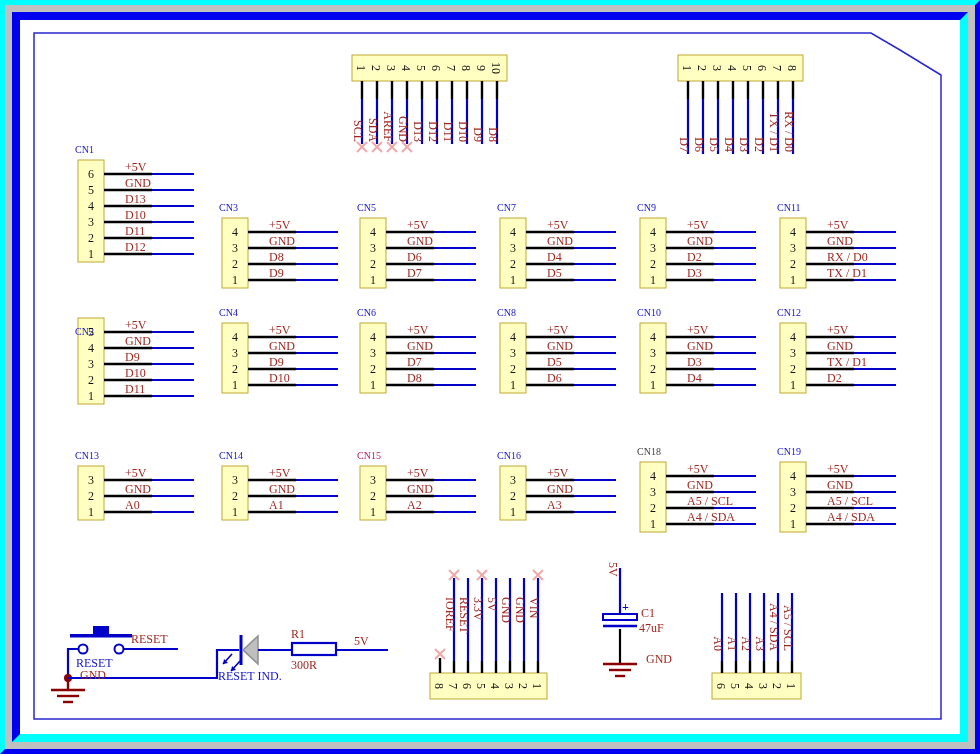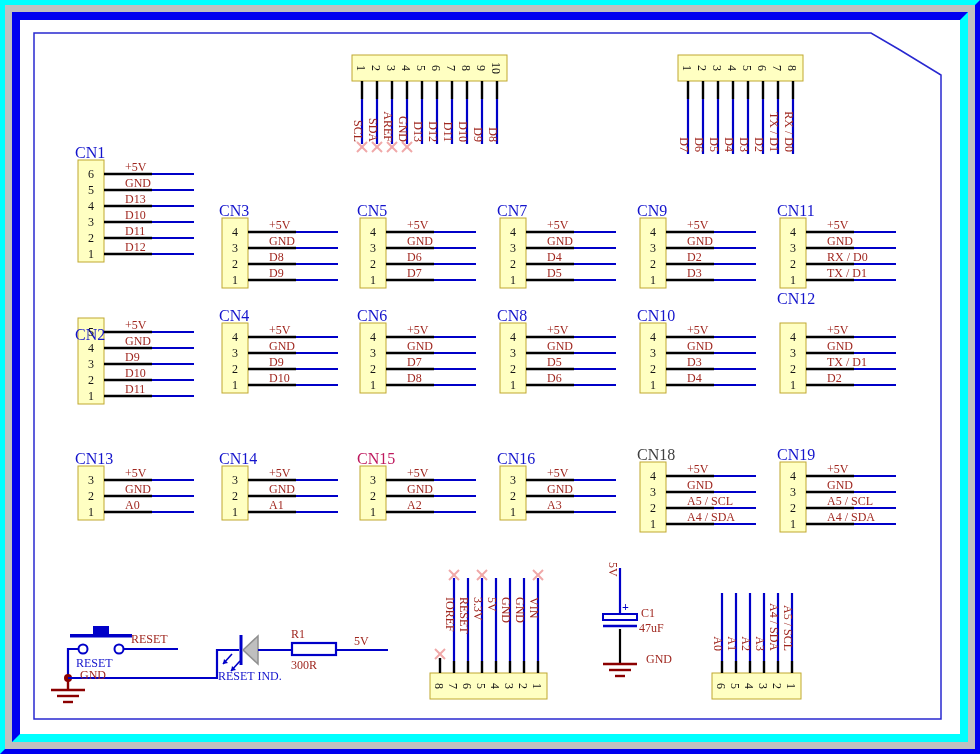--- a/index.html
+++ b/index.html
@@ -9,21 +9,21 @@
           border-color:#00FFFF #0000F0 #0000F0 #00FFFF;}
   #frame2{width:100%;height:100%;box-sizing:border-box;border:7px solid #C0C0C0;}
   #frame3{width:100%;height:100%;box-sizing:border-box;border:8px solid;
           border-color:#0000F0 #00FFFF #00FFFF #0000F0;background:#ffffff;}
   #sheet{position:relative;width:940px;height:714px;overflow:hidden;
          font-family:"Liberation Serif",serif;}
   #canvas{position:absolute;left:0;top:0;}
   .hlabel{position:absolute;white-space:nowrap;line-height:1.05;font:12px "Liberation Serif",serif;}
   .vlabel{position:absolute;white-space:nowrap;line-height:1;font:12px "Liberation Serif",serif;
           transform-origin:0 0;transform:rotate(90deg);}
-  .refdes{font-size:16px;}
+  .refdes{font-size:10px;}
   #website{position:absolute;left:460px;top:391px;width:270px;text-align:center;
            font:bold 15px "Liberation Sans",sans-serif;}
 </style>
 </head>
 <body>
 
 <div id="app">
   <div id="frame1">
     <div id="frame2">
       <div id="frame3">
@@ -401,21 +401,21 @@
               <div class="hlabel" style="left: 667px; top: 351px; color: rgb(160, 40, 32);">D4</div>
               <div class="hlabel refdes" style="left: 757px; top: 182px; color: rgb(20, 20, 204);">CN11</div>
               <div class="hlabel" style="left: 760px; top: 205px; color: rgb(20, 20, 20); width: 26px; text-align: center;">4</div>
               <div class="hlabel" style="left: 807px; top: 198px; color: rgb(160, 40, 32);">+5V</div>
               <div class="hlabel" style="left: 760px; top: 221px; color: rgb(20, 20, 20); width: 26px; text-align: center;">3</div>
               <div class="hlabel" style="left: 807px; top: 214px; color: rgb(160, 40, 32);">GND</div>
               <div class="hlabel" style="left: 760px; top: 237px; color: rgb(20, 20, 20); width: 26px; text-align: center;">2</div>
               <div class="hlabel" style="left: 807px; top: 230px; color: rgb(160, 40, 32);">RX / D0</div>
               <div class="hlabel" style="left: 760px; top: 253px; color: rgb(20, 20, 20); width: 26px; text-align: center;">1</div>
               <div class="hlabel" style="left: 807px; top: 246px; color: rgb(160, 40, 32);">TX / D1</div>
-              <div class="hlabel refdes" style="left: 757px; top: 270px; color: rgb(20, 20, 204);">CN12</div>
+              <div class="hlabel refdes" style="left: 757px; top: 287px; color: rgb(20, 20, 204);">CN12</div>
               <div class="hlabel" style="left: 760px; top: 310px; color: rgb(20, 20, 20); width: 26px; text-align: center;">4</div>
               <div class="hlabel" style="left: 807px; top: 303px; color: rgb(160, 40, 32);">+5V</div>
               <div class="hlabel" style="left: 760px; top: 326px; color: rgb(20, 20, 20); width: 26px; text-align: center;">3</div>
               <div class="hlabel" style="left: 807px; top: 319px; color: rgb(160, 40, 32);">GND</div>
               <div class="hlabel" style="left: 760px; top: 342px; color: rgb(20, 20, 20); width: 26px; text-align: center;">2</div>
               <div class="hlabel" style="left: 807px; top: 335px; color: rgb(160, 40, 32);">TX / D1</div>
               <div class="hlabel" style="left: 760px; top: 358px; color: rgb(20, 20, 20); width: 26px; text-align: center;">1</div>
               <div class="hlabel" style="left: 807px; top: 351px; color: rgb(160, 40, 32);">D2</div>
               <div class="hlabel refdes" style="left: 55px; top: 430px; color: rgb(20, 20, 204);">CN13</div>
               <div class="hlabel" style="left: 58px; top: 453px; color: rgb(20, 20, 20); width: 26px; text-align: center;">3</div>

